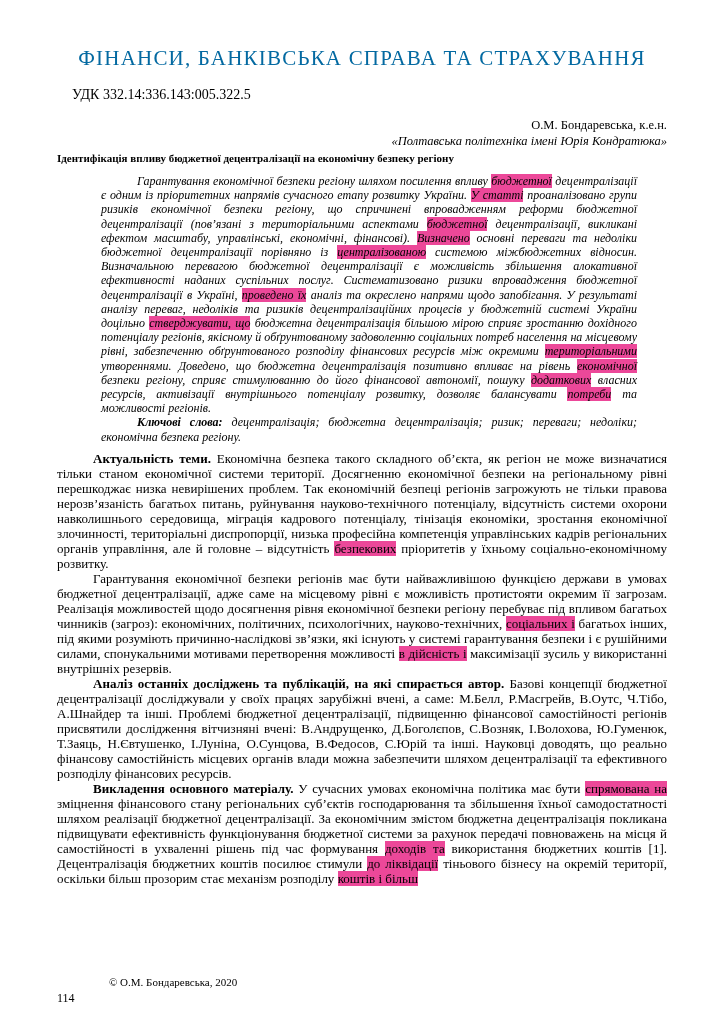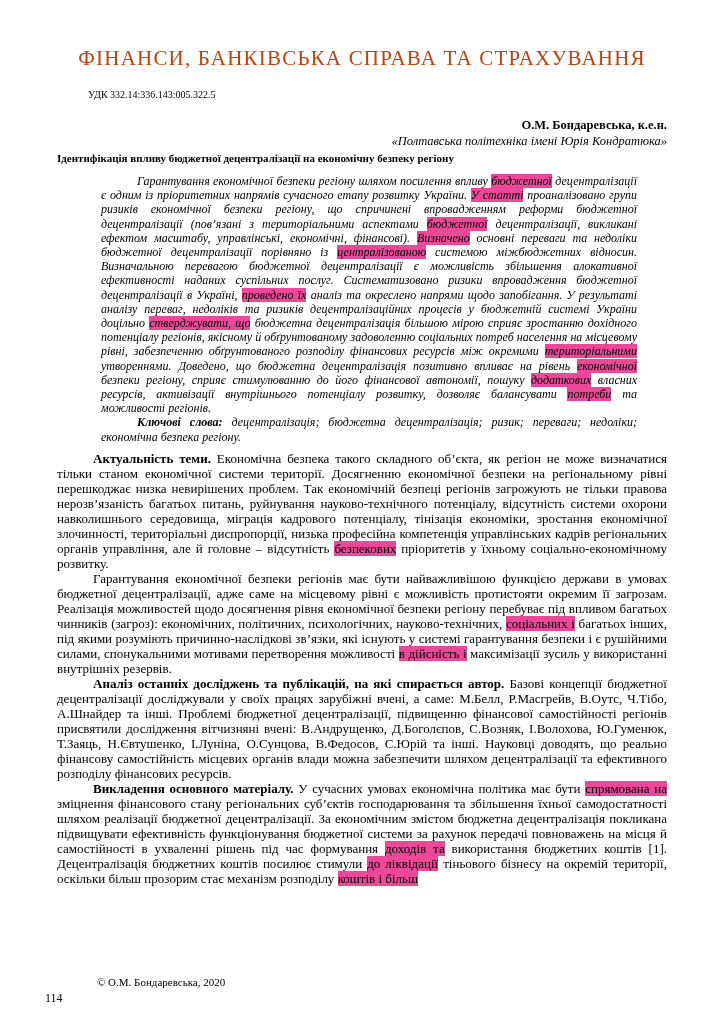--- a/index.html
+++ b/index.html
@@ -10,38 +10,38 @@
     position: relative;
     font-family: "Liberation Serif", serif;
     color: #000;
     padding: 38px 57px 0 57px;
     overflow: hidden;
   }
   .journal-title {
     text-align: center;
     font-size: 21px;
     letter-spacing: 1.2px;
-    color: #c2410c;
+    color: #0369a1;
     font-weight: 400;
     white-space: nowrap;
     margin: 8px 0 16px 0;
   }
   .meta {
-    margin-left: 31px;
-    font-size: 10px;
+    margin-left: 15px;
+    font-size: 14px;
     line-height: 15px;
     font-family: Liberation Serif, serif;
   }
   .author-block {
     text-align: right;
     font-size: 12.5px;
     line-height: 15.5px;
     margin-top: 7px;
   }
-  .author-name { font-weight: bold; margin-top: 16px; }
+  .author-name { font-weight: normal; margin-top: 16px; }
   .author-aff { font-style: italic; }
   .article-title {
     text-align: left;
     font-weight: bold;
     font-size: 11px;
     margin: 3px 0 10px 0;
   }
   .abstract {
     margin: 0 30px 0 44px;
     font-style: italic;
@@ -55,21 +55,21 @@
     margin-top: 7px;
     font-size: 13px;
     line-height: 15px;
     text-align: justify;
   }
   .body-text p { margin: 0; text-indent: 36px; }
   .seg-bold { font-weight: bold; }
   .seg-hl { background: #ec4899; }
   .footer {
     position: absolute;
-    left: 45px;
+    left: 57px;
     bottom: 18px;
   }
   .copyright { margin-left: 52px; font-size: 11px; }
   .page-num { font-size: 12px; margin-top: 3px; }
 </style>
 </head>
 <body>
 
 <div class="page">
 

